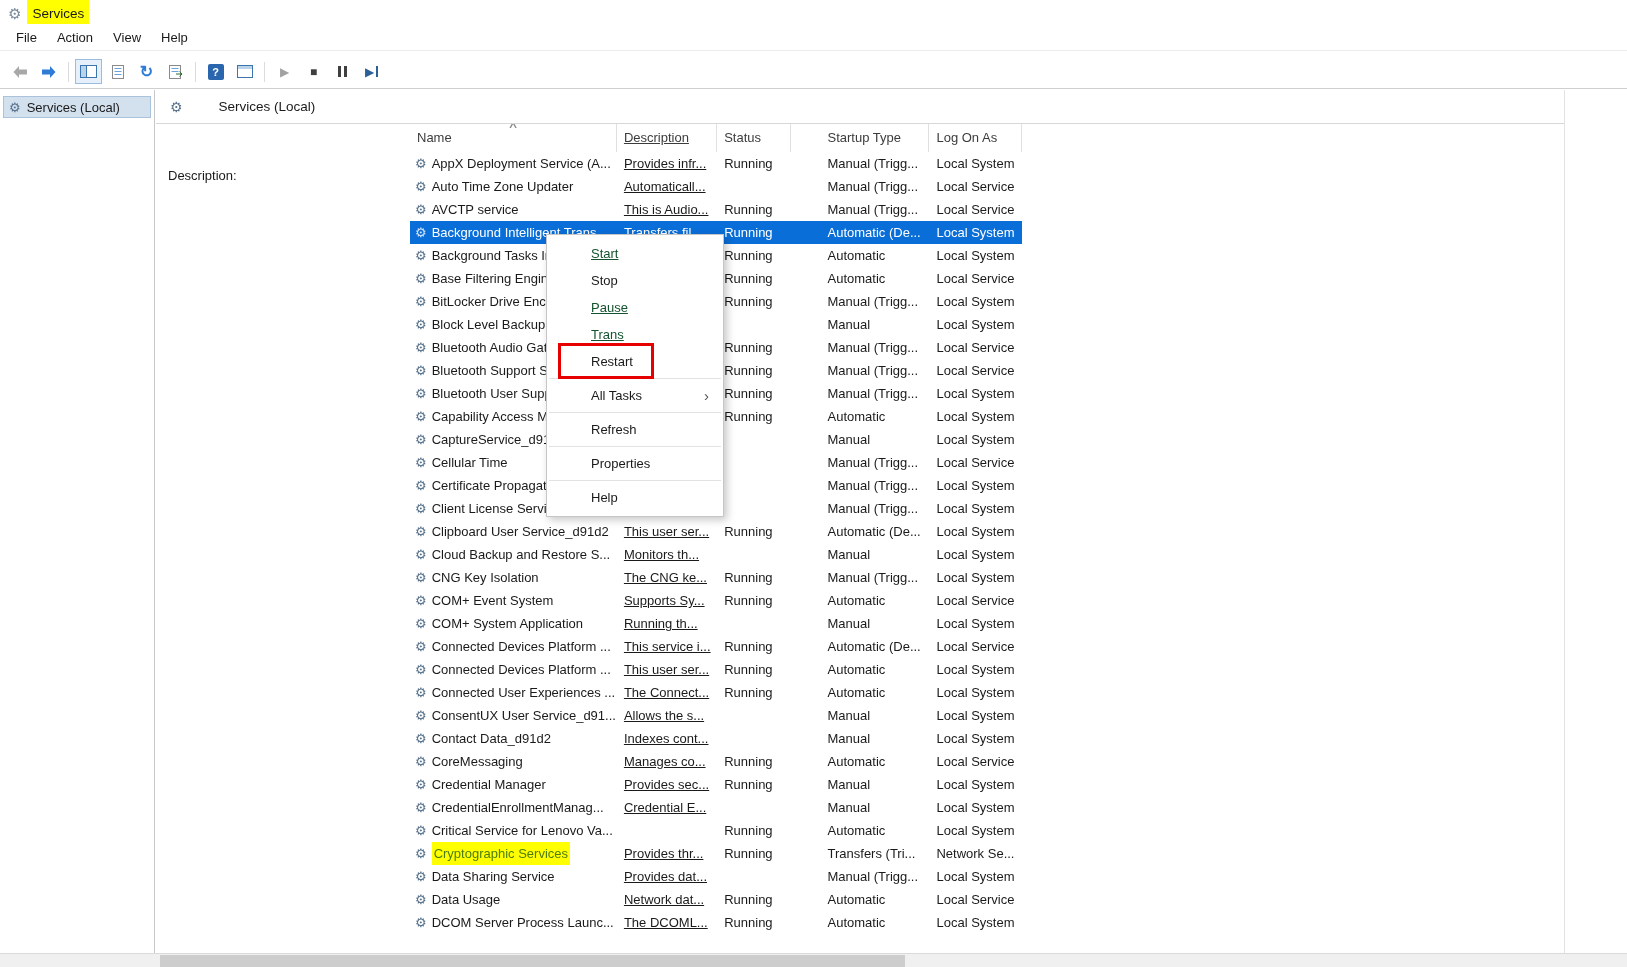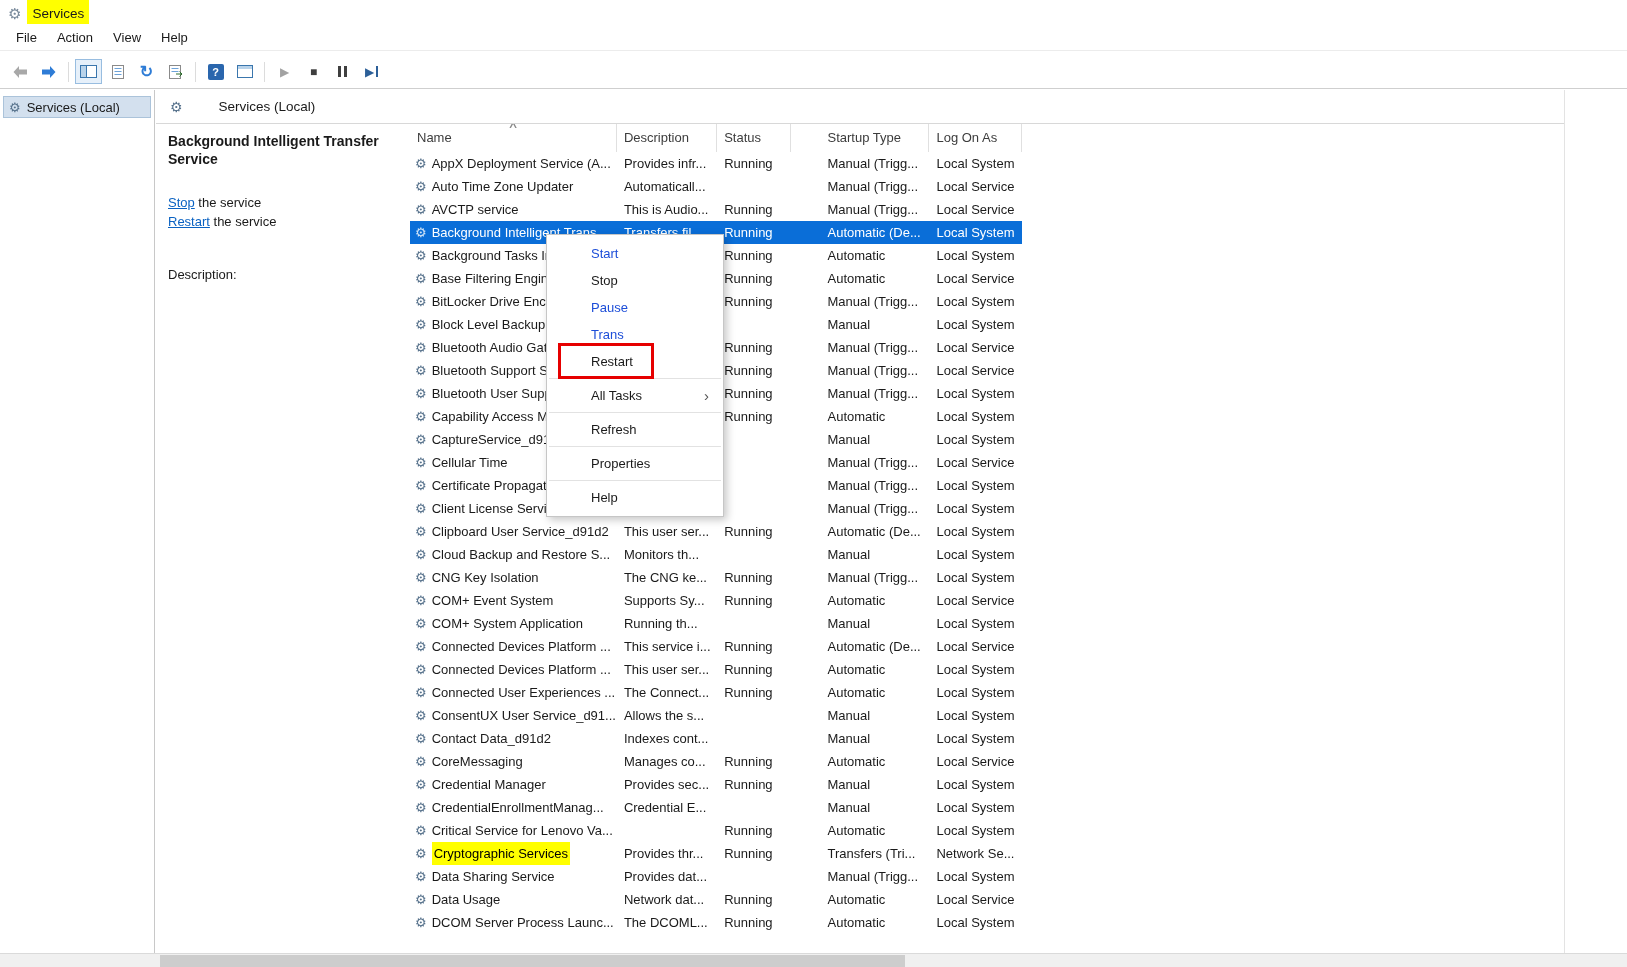--- a/index.html
+++ b/index.html
@@ -58,37 +58,37 @@
   .svc-desc-label { margin-top:36px; }
   .svc-desc { margin-top:18px; line-height:1.38; }
 
   
   .list { width:612px; min-width:612px; }
   .thead { display:flex; height:28px; position:relative; }
   .hcell { line-height:28px; padding-left:7px; border-right:1px solid #e0e0e0; color:#3c3c3c;
            white-space:nowrap; overflow:hidden; cursor:default; position:relative; }
   .sort { position:absolute; top:-3px; left:50%; transform:translateX(-50%) scaleX(1.7);
           font-size:9px; color:#8a8a8a; line-height:1; }
-  .col-name { width:215px; } .col-desc { width:104px; } .col-status { width:76px; }
+  .col-name { width:215px; } .col-desc { width:104px;text-decoration:underline; } .col-status { width:76px; }
   .col-startup { width:113px;margin-left:30px; } .col-logon { width:96px; }
 
   .trow { display:flex; height:23px; cursor:default; }
   .cell { line-height:23px; padding-left:7px; white-space:nowrap; overflow:hidden; }
   .cell.col-name { display:flex; align-items:center; gap:5px; padding-left:5px; }
   .gear { color:#57728c; font-size:13px; line-height:1; flex:none; }
   .trow.selected { background:var(--selection); color:#fff; }
   .trow.selected .gear { color:#cfe3f7; }
-  .hl-yellow { background:var(--highlight_yellow); color:#000000; padding:0 2px; }
+  .hl-yellow { background:var(--highlight_yellow); color:#4d7c0f; padding:0 2px; }
 
   
   .context-menu { position:absolute; left:546px; top:234px; width:178px; background:#fff;
                   border:1px solid #c6c6c6; box-shadow:3px 3px 8px rgba(0,0,0,0.22);
                   padding:5px 0; z-index:10; }
   .menu-item { position:relative; height:27px; line-height:27px; padding-left:44px; cursor:default; }
-  .menu-item.disabled { color:#1d4ed8; }
+  .menu-item.disabled { color:#14532d;text-decoration:underline; }
   .submenu-arrow { position:absolute; right:14px; top:0; color:#555; font-size:15px; }
   .menu-sep { border-top:1px solid #e2e2e2; margin:3px 2px; }
   .red-box { position:absolute; left:11px; top:-5px; width:96px; height:36px;
              border:3px solid var(--annotation_red); pointer-events:none; }
 
   
   .hscroll { position:absolute; left:0; right:0; bottom:0; height:14px; background:#f0f0f0;
              border-top:1px solid #dadada; }
   .hthumb { position:absolute; left:160px; top:1px; width:745px; height:12px; background:#cdcdcd; }
 </style>
@@ -187,25 +187,20 @@
   <div class="main-clip">
     <div class="tabbar">
       <div class="tab">
         <span class="tree-gear">⚙</span>
         <span class="tab-label">Services (Local)</span>
       </div>
     </div>
     <div class="content">
 
       <div class="detail">
-        <div class="svc-title">Background Intelligent Transfer Service</div>
-        <div class="svc-links">
-          <div><a>Stop</a><span> the service</span></div>
-          <div><a>Restart</a><span> the service</span></div>
-        </div>
         <div class="svc-desc-label">Description:</div>
       </div>
 
       <div class="list">
         <div class="thead">
           <div class="hcell col-name">
             <span class="sort">∧</span>
             <span>Name</span>
           </div>
           <div class="hcell col-desc"><span>Description</span></div>

